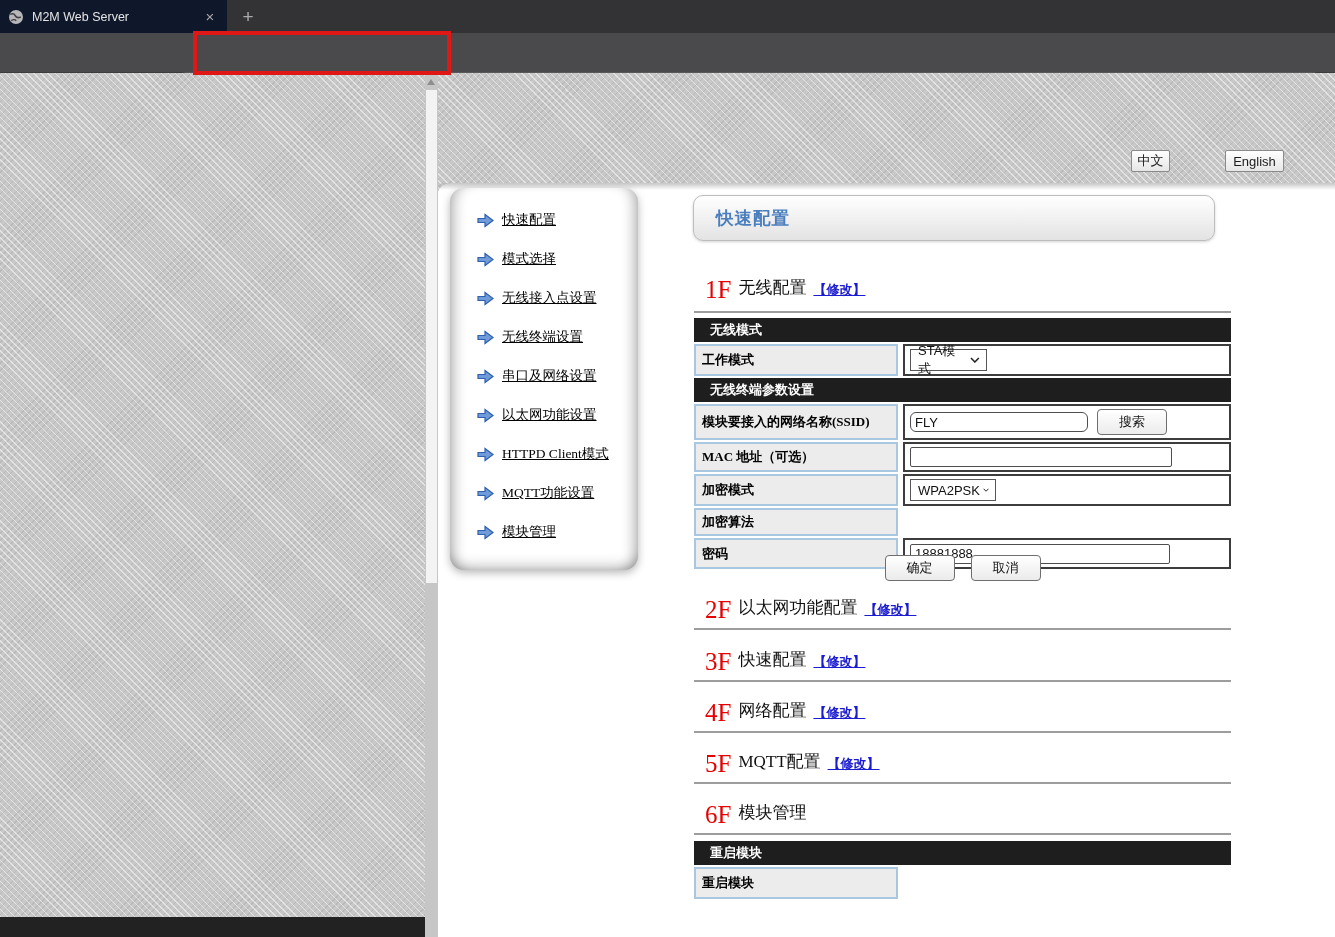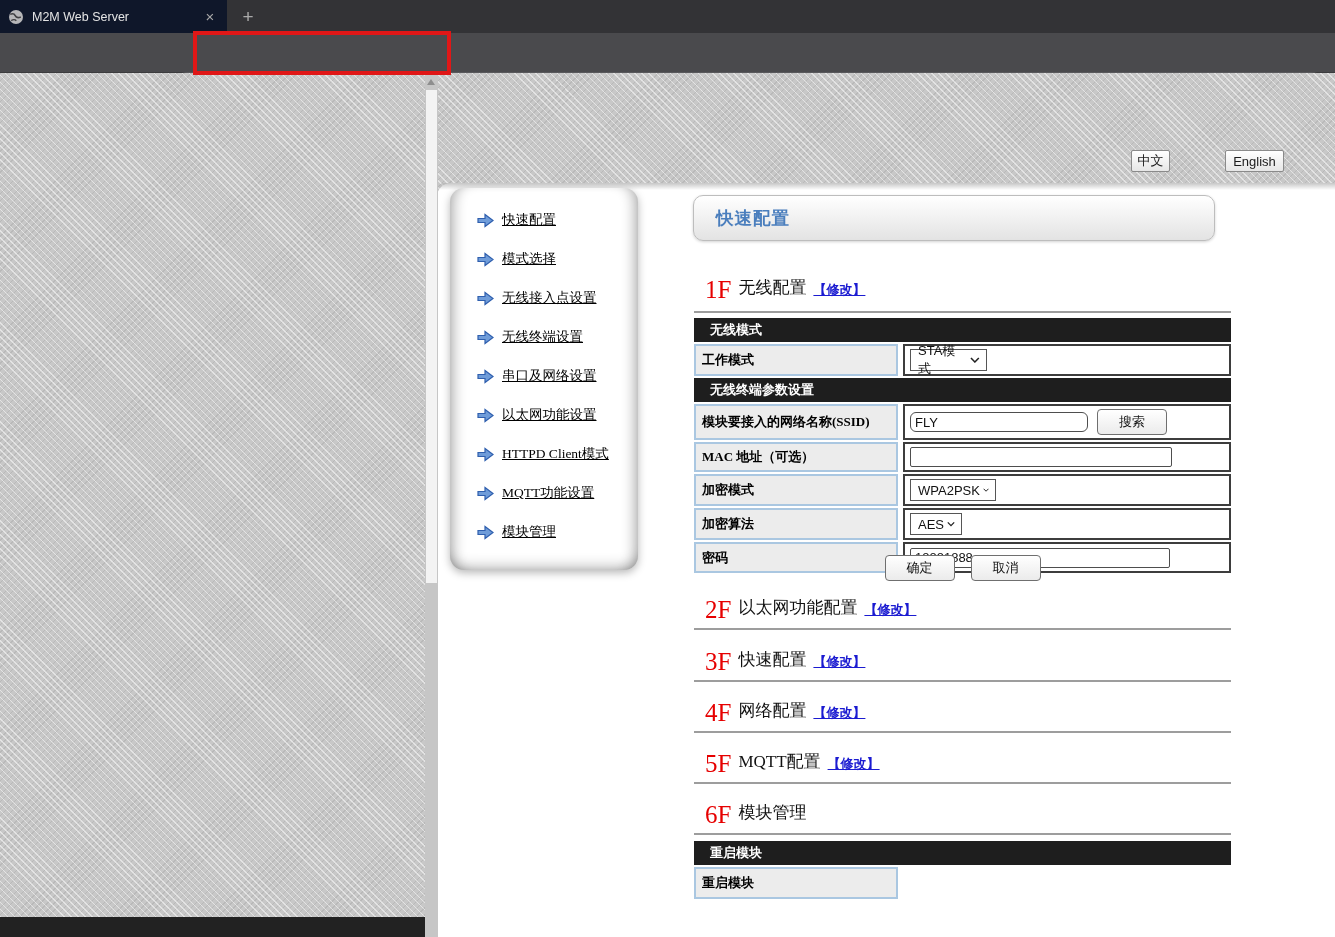--- a/index.html
+++ b/index.html
@@ -284,28 +284,20 @@
           <span class="fsel" style="width:86px">
             <span>WPA2PSK</span>
             <svg width="10" height="6" viewBox="0 0 10 6">
                 <path d="M1 1l4 4 4-4" stroke="#222" stroke-width="1.6" fill="none"></path>
               </svg>
           </span>
         </div>
       </div>
       <div class="trw">
         <div class="lc" style="min-height:28px">加密算法</div>
-        <div class="vc">
-          <span class="fsel" style="width:52px">
-            <span>AES</span>
-            <svg width="10" height="6" viewBox="0 0 10 6">
-                <path d="M1 1l4 4 4-4" stroke="#222" stroke-width="1.6" fill="none"></path>
-              </svg>
-          </span>
-        </div>
       </div>
       <div class="trw">
         <div class="lc" style="min-height:31px">密码</div>
         <div class="vc">
           <input class="fin" style="width: 260px;" value="18881888">
         </div>
       </div>
     </div>
 
     <div class="btnrow" style="top:482px">

